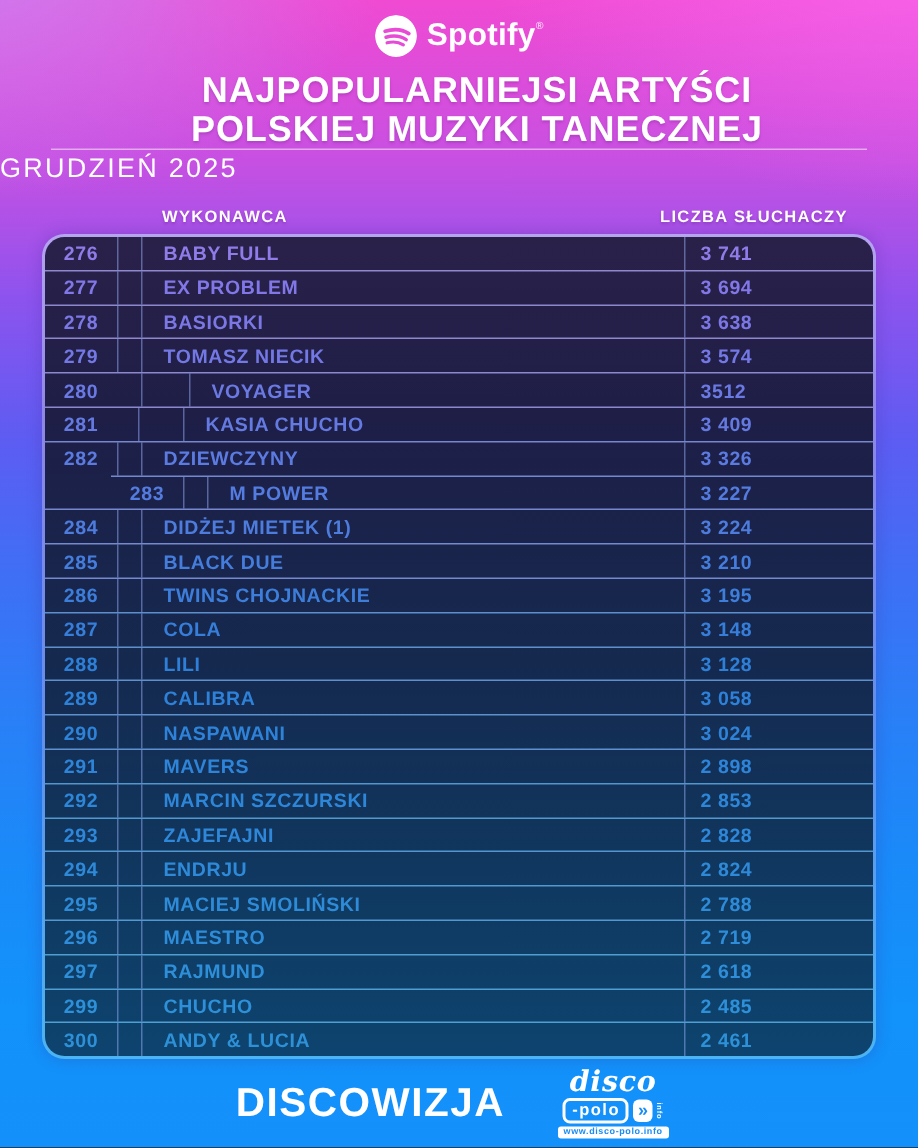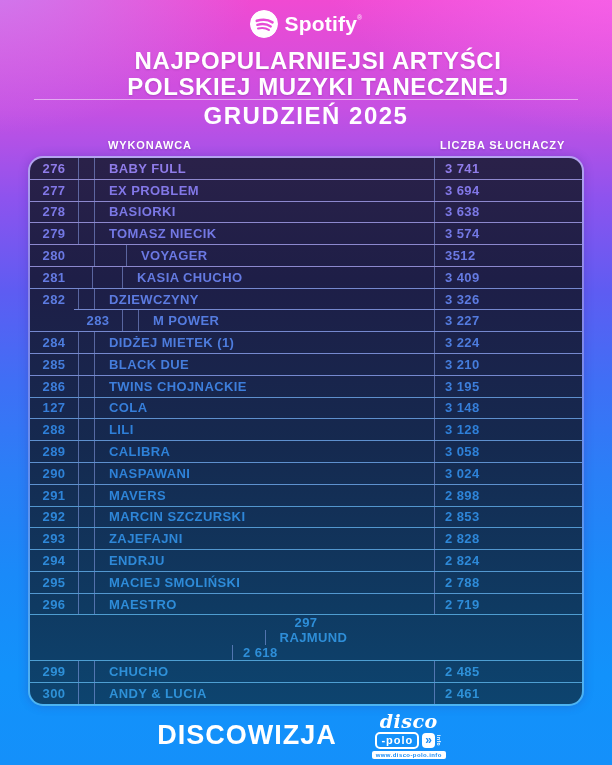--- a/index.html
+++ b/index.html
@@ -14,40 +14,40 @@
   }
   
   .logo-row { position:absolute; top:10px; left:0; right:0; display:flex; justify-content:center; align-items:center; gap:7px; }
   .logo-row svg { display:block; }
   .brand-name { color:#fff; font-size:21px; font-weight:700; letter-spacing:0.2px; }
   .brand-tm { color:#fff; font-size:7px; vertical-align:top; opacity:0.75; position:relative; top:2px; }
   .title { position:absolute; top:48px; left:0; right:0; text-align:center; color:#fff;
            font-size:24px; font-weight:700; letter-spacing:0.6px; line-height:1.07;
            text-shadow:0 1px 2px rgba(90,20,120,0.25);margin-left:24px; }
   .divider { position:absolute; top:99px; left:34px; right:34px; height:1px; background:rgba(255,255,255,0.5); }
-  .month { position:absolute; top:102px; left:0; right:0; text-align:center; color:#fff;
-           font-size:24px; font-weight:700; letter-spacing:1.5px; }
+  .month { position:absolute; top:102px; left:0; right:0; color:#fff;
+           font-size:18px; font-weight:400; letter-spacing:1.5px; }
   .col-labels { position:absolute; top:139px; left:0; right:0; height:14px; color:#fff;
                 font-size:11px; font-weight:700; letter-spacing:0.9px; text-shadow:0 1px 2px rgba(80,20,120,0.3); }
   .lbl-artist { position:absolute; left:108px; }
   .lbl-listeners { position:absolute; left:440px; }
   
   .tablewrap { position:absolute; top:156px; left:28px; right:28px; height:550px;
                border-radius:15px; padding:2px;
                background:linear-gradient(180deg,#b5a4f0 0%,#8e86e8 22%,#5f8fee 60%,#4cb4f2 100%);
                box-shadow:0 0 10px rgba(60,30,140,0.25); }
   .tableinner { width:100%; height:100%; border-radius:13px; overflow:hidden;
                 display:flex; flex-direction:column;
                 background:linear-gradient(180deg,#2a2149 0%,#1e1e47 22%,#15294f 52%,#0f3a62 82%,#0d446f 100%);text-align:right; }
   .t-row { flex:1; display:flex; align-items:center; font-weight:700; font-size:13px; letter-spacing:0.4px; }
   .c { height:100%; display:flex; align-items:center; }
   .c.rank  { width:48px; justify-content:center; }
   .c.spacer{ width:16px; }
   .c.name  { flex:1; padding-left:14px; }
-  .c.value { width:148px; padding-left:10px; }
+  .c.value { width:126px; padding-left:10px; }
   .c.spacer, .c.name, .c.value { border-left:1px solid rgba(150,172,248,0.5); }
   .t-row + .t-row { border-top:1px solid rgba(168,162,240,0.8); }
   .t-row:nth-child(n+7)  { border-top-color:rgba(140,162,240,0.8); }
   .t-row:nth-child(n+12) { border-top-color:rgba(112,170,238,0.8); }
   .t-row:nth-child(n+17) { border-top-color:rgba(100,176,236,0.8); }
   .t-row:nth-child(n+22) { border-top-color:rgba(95,182,236,0.8); }
   .t-row:nth-child(1)  { color:#8f7ce9; }
   .t-row:nth-child(2)  { color:#8277e7; }
   .t-row:nth-child(3)  { color:#7b78e5; }
   .t-row:nth-child(4)  { color:#7378e4; }
@@ -61,21 +61,21 @@
   .t-row:nth-child(12) { color:#367ed9; }
   .t-row:nth-child(13) { color:#2e7fd8; }
   .t-row:nth-child(14) { color:#2e81d8; }
   .t-row:nth-child(15) { color:#2e82d8; }
   .t-row:nth-child(16) { color:#2e84d8; }
   .t-row:nth-child(17) { color:#2e86d8; }
   .t-row:nth-child(18) { color:#2e87d8; }
   .t-row:nth-child(19) { color:#2e89d8; }
   .t-row:nth-child(20) { color:#2e8bd8; }
   .t-row:nth-child(21) { color:#2e8cd8; }
-  .t-row:nth-child(22) { color:#2e8ed8;flex-direction:column; }
+  .t-row:nth-child(22) { color:#2e8ed8; }
   .t-row:nth-child(23) { color:#2e90d8; }
   .t-row:nth-child(24) { color:#2e91d8; }
   .t-row:nth-child(25) { color:#2e93d8; }
   
   .footer { position:absolute; left:0; right:0; top:706px; height:59px;
             display:flex; justify-content:center; align-items:center; gap:26px; }
   .footer-brand { color:#fff; font-size:27px; font-weight:700; letter-spacing:1px; }
   .dp { display:flex; flex-direction:column; align-items:center; width:92px; position:relative; }
   .dp-disco { color:#fff; font-family:"DejaVu Serif", serif; font-style:italic; font-weight:700;
               font-size:19px; line-height:1; margin-bottom:1px; letter-spacing:0.5px; }
@@ -184,21 +184,21 @@
           <div class="c name">BLACK DUE</div>
           <div class="c value">3 210</div>
         </div>
       <div class="t-row">
           <div class="c rank">286</div>
           <div class="c spacer"></div>
           <div class="c name">TWINS CHOJNACKIE</div>
           <div class="c value">3 195</div>
         </div>
       <div class="t-row">
-          <div class="c rank">127</div>
+          <div class="c rank">287</div>
           <div class="c spacer"></div>
           <div class="c name">COLA</div>
           <div class="c value">3 148</div>
         </div>
       <div class="t-row">
           <div class="c rank">288</div>
           <div class="c spacer"></div>
           <div class="c name">LILI</div>
           <div class="c value">3 128</div>
         </div>

